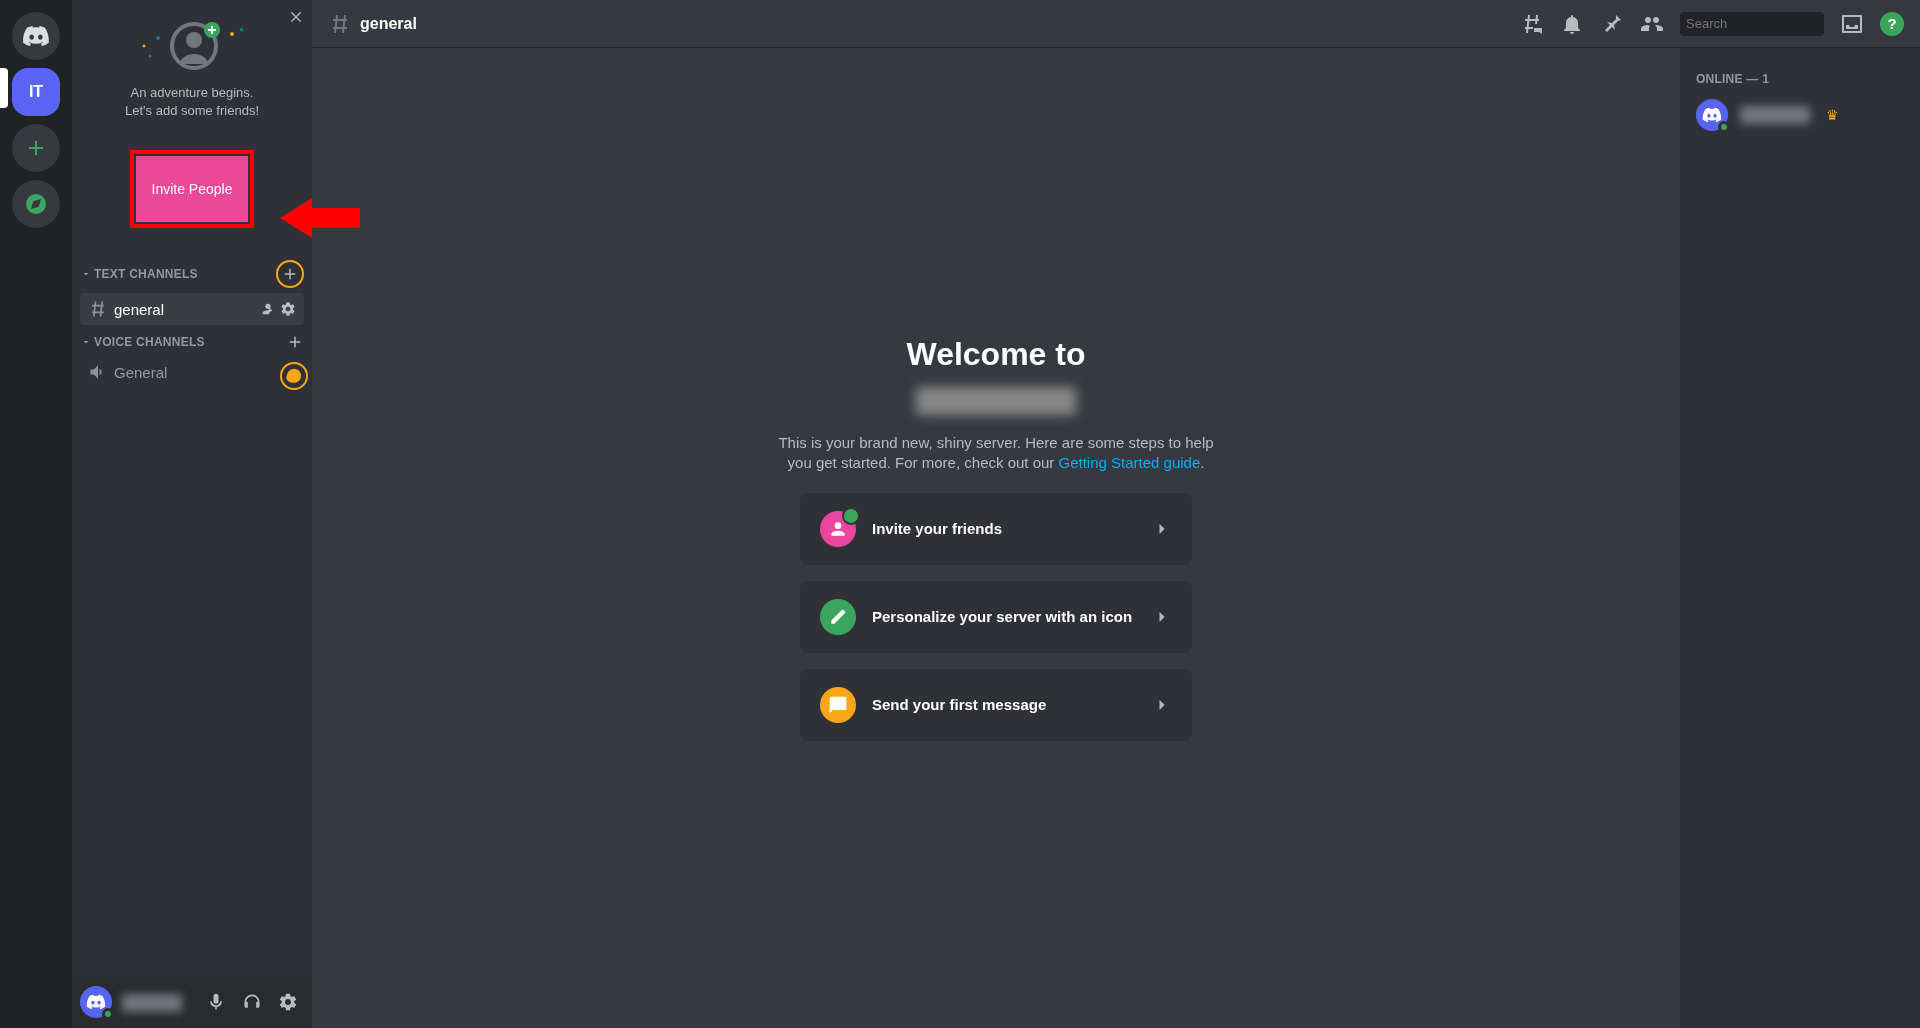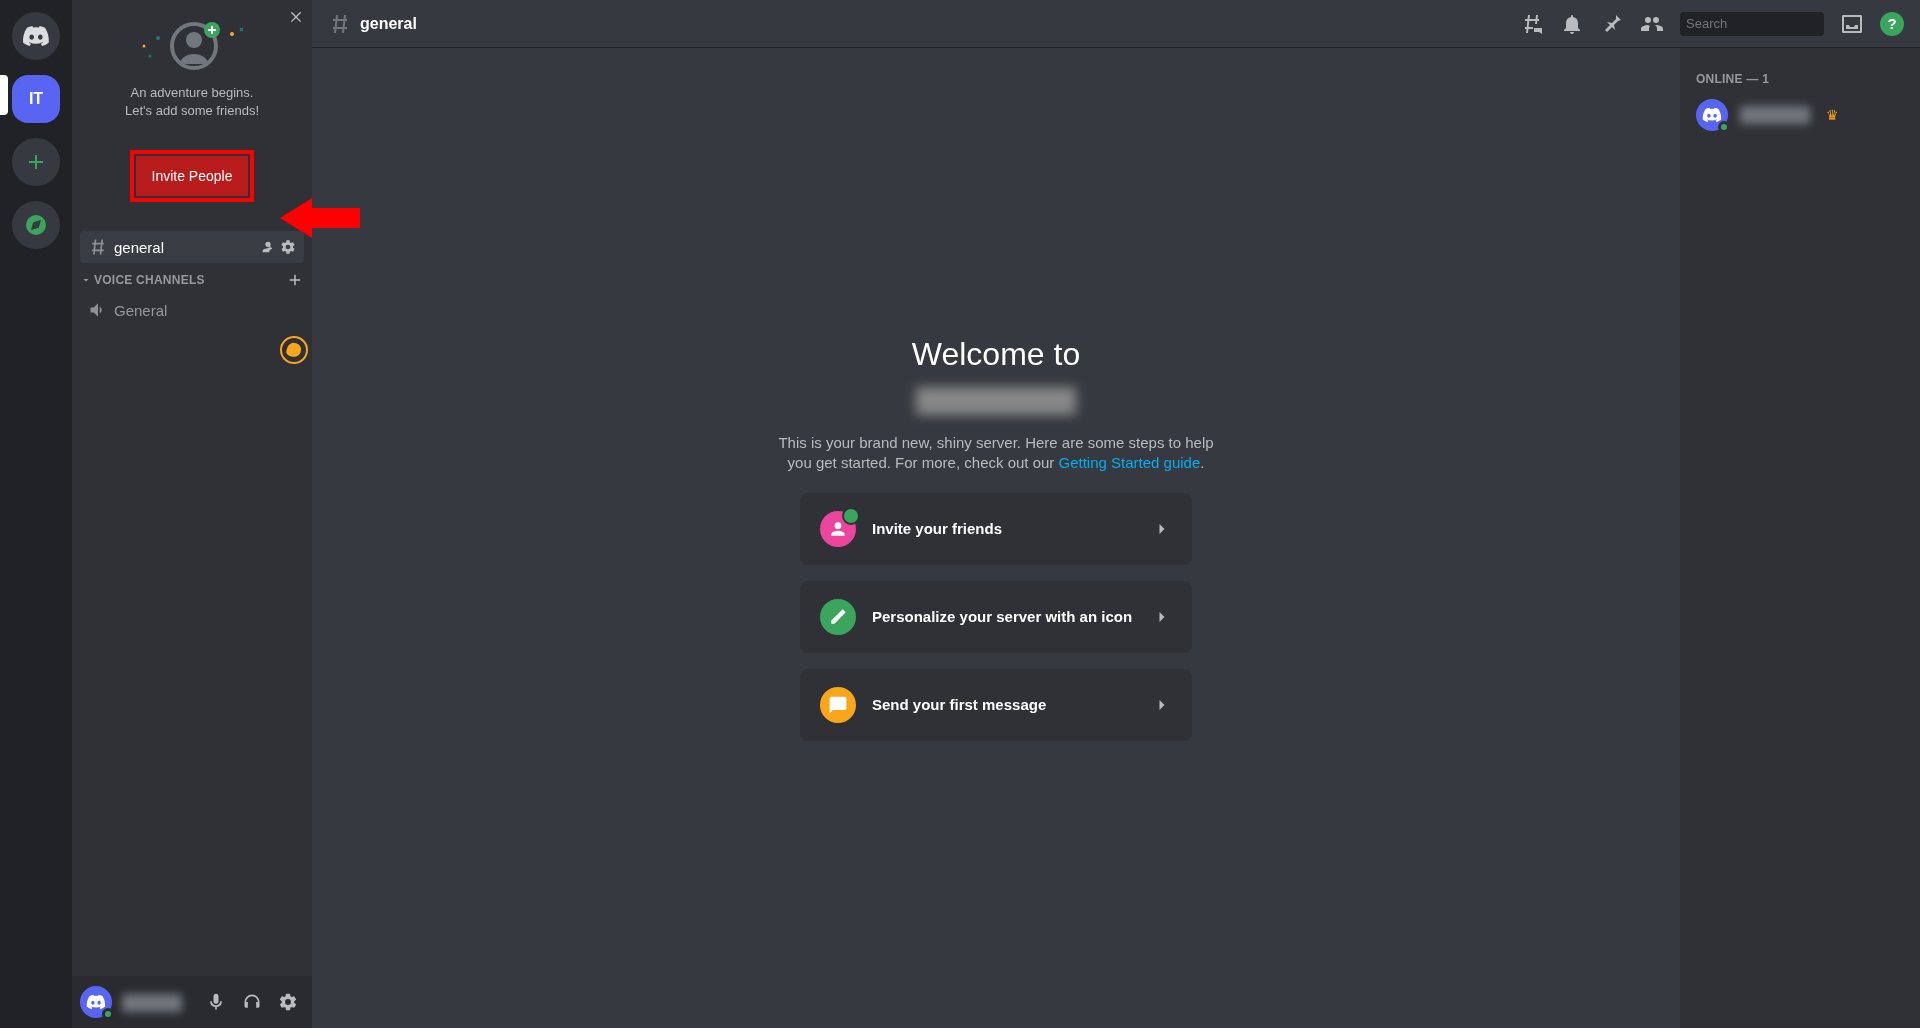--- a/index.html
+++ b/index.html
@@ -10,21 +10,21 @@
 
 .titlebar { height: 22px; background: #202225; display: flex; align-items: center; padding: 0 8px; }
 .titlebar .title { font-size: 12px; color: #72767d; font-weight: 600; }
 .titlebar .spacer { flex: 1; }
 .titlebar .win-btn { width: 28px; height: 22px; display: flex; align-items: center; justify-content: center; color: #b9bbbe; }
 .titlebar .win-btn svg { width: 12px; height: 12px; }
 
 .main { flex: 1; display: flex; min-height: 0; }
 
 
-.guilds { width: 72px; background: #202225; display: flex; flex-direction: column; align-items: center; padding-top: 12px; gap: 15px; }
+.guilds { width: 72px; background: #202225; display: flex; flex-direction: column; align-items: center; padding-top: 12px; gap: 8px; }
 .guild-pill { width: 8px; height: 40px; position: absolute; left: 0; border-radius: 0 4px 4px 0; background: #fff; }
 .guild-wrap { position: relative; width: 72px; display: flex; justify-content: center; }
 .guild { width: 48px; height: 48px; border-radius: 50%; background: #36393f; display: flex; align-items: center; justify-content: center; color: #dcddde; cursor: pointer; }
 .guild.selected { border-radius: 16px; background: #5865f2; color: #fff; font-weight: 600; }
 .guild.home svg { width: 28px; height: 28px; fill: #dcddde; }
 .guild.add { color: #3ba55d; font-size: 26px; font-weight: 400; }
 .guild.explore { background: #36393f; }
 .guild.explore svg { width: 24px; height: 24px; fill: #3ba55d; }
 
 
@@ -33,21 +33,21 @@
 .server-header .name { font-size: 15px; font-weight: 600; color: #fff; flex: 1; }
 .server-header svg { width: 18px; height: 18px; fill: #b9bbbe; }
 
 .invite-card { position: relative; padding: 16px; text-align: center; }
 .invite-card .close { position: absolute; top: 8px; right: 8px; color: #b9bbbe; cursor: pointer; }
 .invite-card .close svg { width: 16px; height: 16px; }
 .invite-illus { height: 60px; display: flex; align-items: center; justify-content: center; margin-bottom: 8px; }
 .invite-card .txt { font-size: 13px; color: #b9bbbe; line-height: 18px; margin-bottom: 30px; }
 
 .invite-btn-outline { display: inline-block; border: 4px solid #ff0000; padding: 2px; }
-.invite-btn { background: #b91c1c; color: #fff; font-size: 14px; font-weight: 500; padding: 12px 16px; border: none; cursor: pointer; }
+.invite-btn { background: #ec4899; color: #fff; font-size: 14px; font-weight: 500; padding: 25px 16px; border: none; cursor: pointer; }
 
 .big-arrow { position: absolute; left: 280px; top: 194px; pointer-events: none; }
 
 .channels { flex: 1; overflow-y: auto; padding-top: 12px; position: relative; }
 .cat-header { display: flex; align-items: center; padding: 4px 8px 4px 8px; color: #96989d; cursor: pointer; }
 .cat-header svg.chev { width: 12px; height: 12px; fill: #96989d; margin-right: 2px; }
 .cat-header .label { font-size: 12px; font-weight: 600; letter-spacing: 0.02em; flex: 1; }
 .plus-ring { position: relative; width: 18px; height: 18px; display: flex; align-items: center; justify-content: center; }
 .plus-ring svg { width: 18px; height: 18px; fill: #b9bbbe; }
 .plus-ring.outer-ring { border: 2px solid #faa61a; border-radius: 50%; width: 28px; height: 28px; }
@@ -81,21 +81,21 @@
 .chat-header .toolbar { display: flex; align-items: center; gap: 16px; }
 .chat-header .toolbar svg { width: 24px; height: 24px; fill: #b9bbbe; cursor: pointer; }
 .search-box { width: 144px; height: 24px; background: #202225; border-radius: 4px; display: flex; align-items: center; padding: 0 6px; }
 .search-box input { flex: 1; background: transparent; border: none; outline: none; color: #f97316; font-size: 13px; }
 .search-box svg { width: 16px; height: 16px; fill: #72767d; }
 .help-btn { width: 24px; height: 24px; border-radius: 50%; background: #3ba55d; color: #fff; display: flex; align-items: center; justify-content: center; font-weight: 700; font-size: 15px; }
 
 .chat-body { flex: 1; display: flex; min-height: 0; }
 .messages { flex: 1; display: flex; flex-direction: column; }
 .welcome { flex: 1; display: flex; flex-direction: column; align-items: center; justify-content: center; padding: 20px; }
-.welcome h1 { font-size: 32px; font-weight: 400; color: #fff; }
+.welcome h1 { font-size: 32px; font-weight: 700; color: #fff; }
 .welcome .server-redact { margin: 14px 0 18px; }
 .welcome .desc { font-size: 15px; color: #b9bbbe; max-width: 440px; text-align: center; line-height: 20px; }
 .welcome .desc a { color: #00aff4; text-decoration: none; }
 
 .cards { margin-top: 20px; width: 392px; display: flex; flex-direction: column; gap: 16px; }
 .card { background: #2f3136; border-radius: 8px; height: 72px; display: flex; align-items: center; padding: 0 20px; gap: 16px; cursor: pointer; }
 .card .ic { width: 36px; height: 36px; border-radius: 50%; display: flex; align-items: center; justify-content: center; position: relative; }
 .card .ic svg { width: 20px; height: 20px; fill: #fff; }
 .card .ic .badge-mini { position:absolute; top:-4px; right:-4px; width:14px; height:14px; background:#3ba55d; border-radius:50%; border:2px solid #2f3136; box-sizing:content-box;}
 .card .label { flex: 1; font-size: 15px; font-weight: 600; color: #fff; }
@@ -189,20 +189,31 @@
         <div class="txt">
           <div>An adventure begins.</div>
           <div>Let's add some friends!</div>
         </div>
         <div class="invite-btn-outline">
           <button class="invite-btn">Invite People</button>
         </div>
       </div>
 
       <div class="channels">
+        <div class="cat-header">
+          <svg class="chev" viewBox="0 0 24 24">
+              <path d="M7 10l5 5 5-5z"></path>
+            </svg>
+          <span class="label">TEXT CHANNELS</span>
+          <span class="plus-ring outer-ring">
+              <svg viewBox="0 0 24 24">
+                <path d="M11 5h2v14h-2z M5 11h14v2H5z"></path>
+              </svg>
+            </span>
+        </div>
         <div class="channel selected">
           <svg class="icon" viewBox="0 0 24 24">
               <path d="M5 8h14M5 16h14M9 3l-2 18M17 3l-2 18" stroke="#8e9297" stroke-width="2" fill="none"></path>
             </svg>
           <span class="name">general</span>
           <span class="hover-icons">
             <svg viewBox="0 0 24 24">
                 <path d="M12 12a4 4 0 1 0-4-4 4 4 0 0 0 4 4Zm6 1h-2v-2h-2v2h-2v2h2v2h2v-2h2Zm-6 1c-2.67 0-8 1.34-8 4v2h10v-2c0-.73.41-1.41 1.07-2A14.6 14.6 0 0 0 12 14Z"></path>
               </svg>
             <svg viewBox="0 0 24 24">

